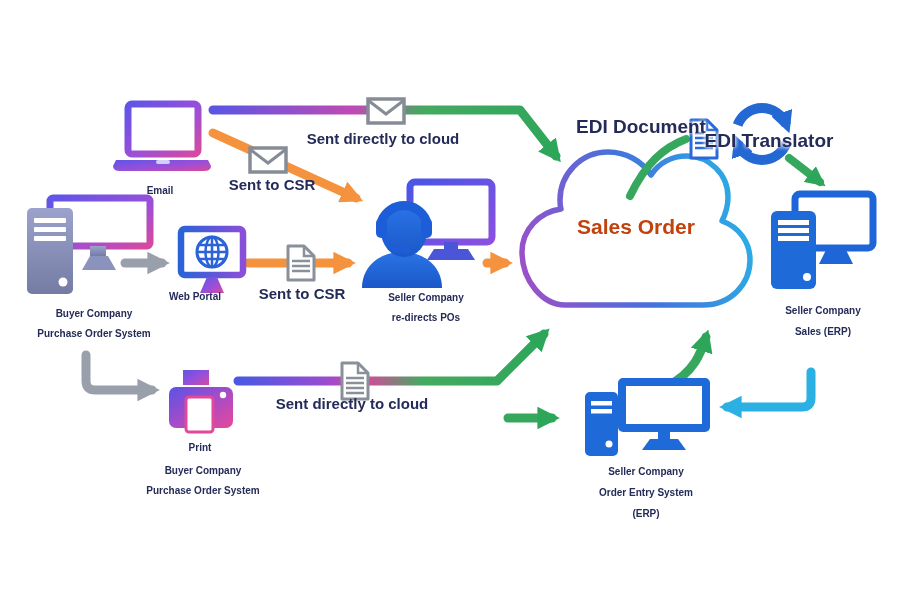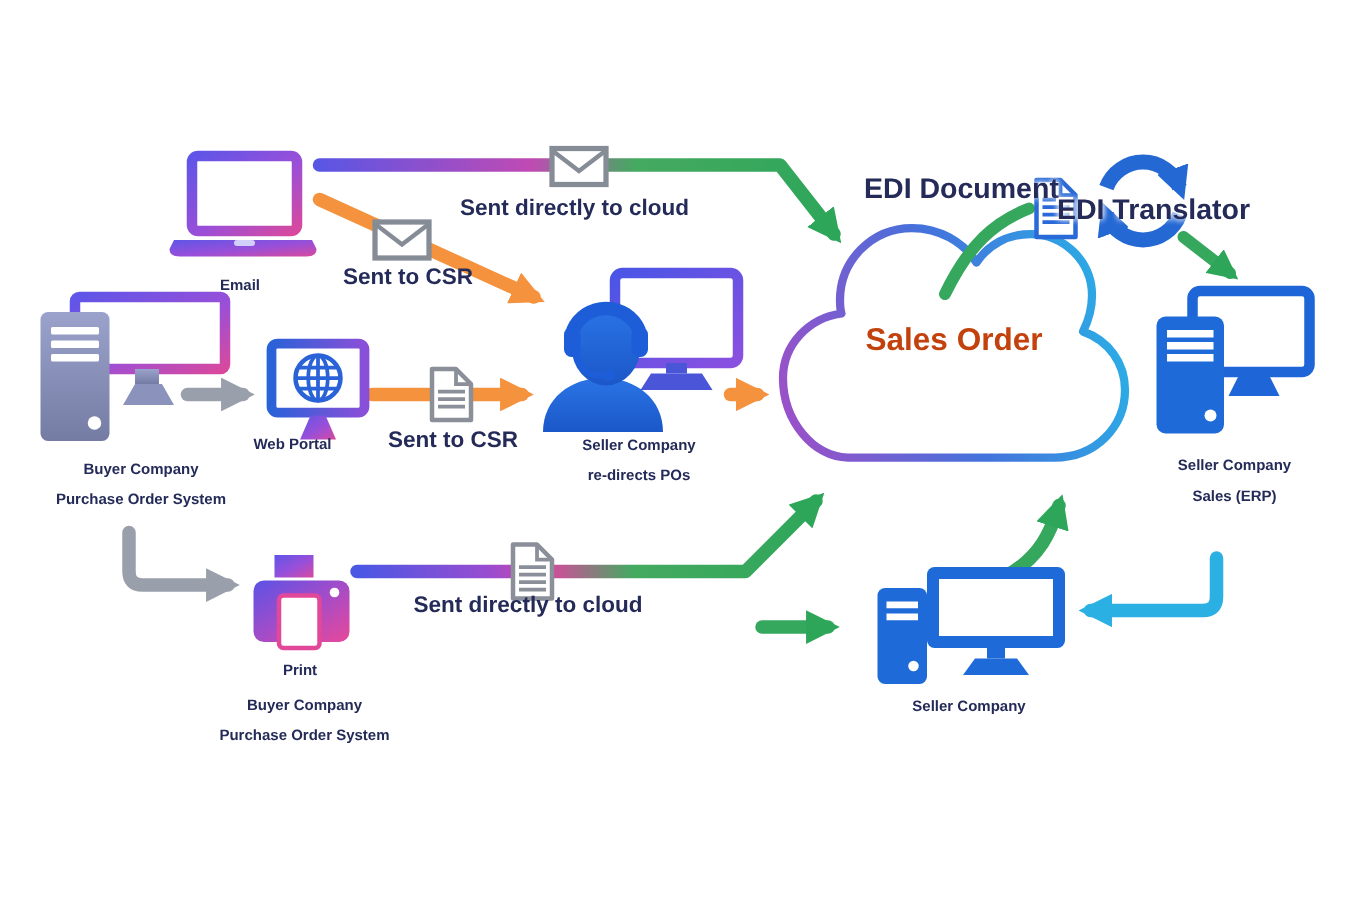--- a/index.html
+++ b/index.html
@@ -247,20 +247,22 @@
     <span>EDI Translator</span>
   </div>
 
   <div class="lbl lh21" style="left:823px;top:300px">
     <span>Seller Company</span>
     <span>Sales (ERP)</span>
   </div>
 
   <div class="lbl lh21" style="left:646px;top:461px">
     <span>Seller Company</span>
+    <span>Order Entry System</span>
+    <span>(ERP)</span>
   </div>
 
   <div class="lbl" style="left:200px;top:438px">
     <span>Print</span>
   </div>
 
   <div class="lbl" style="left:203px;top:461px">
     <span>Buyer Company</span>
     <span>Purchase Order System</span>
   </div>

